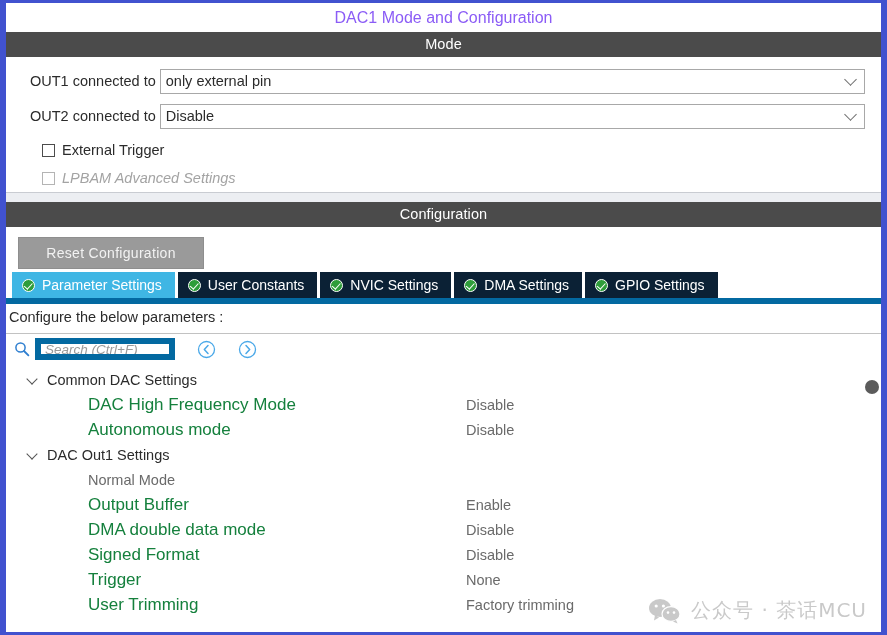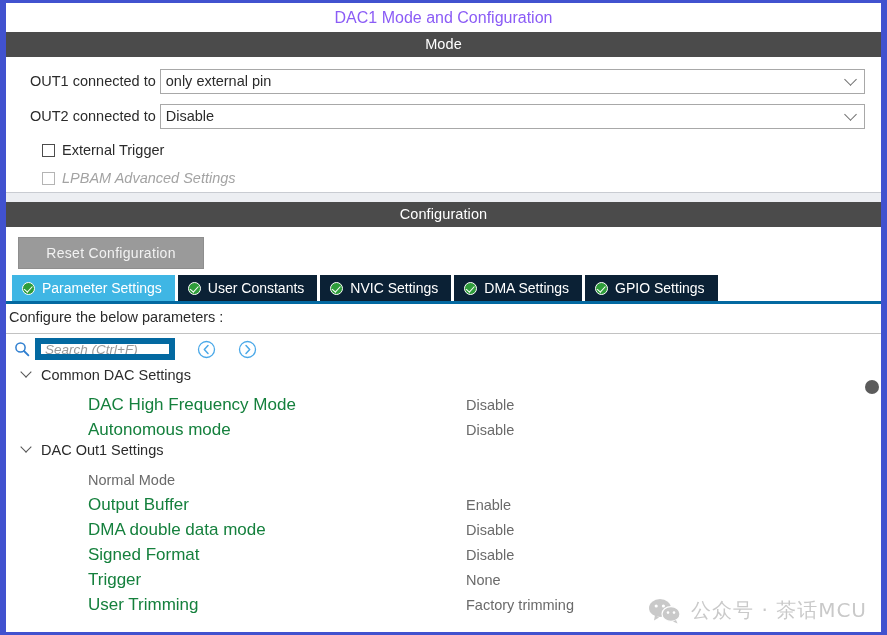--- a/index.html
+++ b/index.html
@@ -135,21 +135,21 @@
     cursor: default;
   }
 
   
   .tabstrip {
     display: flex;
     align-items: flex-end;
     height: 26px;
     padding-left: 6px;
     background: #ffffff;
-    border-bottom: 3px solid #0369a1;
+    border-bottom: 6px solid #0369a1;
   }
   .tab {
     height: 26px;
     display: flex;
     align-items: center;
     padding: 0 13px 0 10px;
     background: #0b2135;
     color: #ffffff;
     font-size: 14px;
     margin-right: 3px;
@@ -216,23 +216,23 @@
     cursor: default;
   }
 
   
   .tree {
     position: relative;
     padding-top: 3px;
   }
   .tree-group {
     display: flex;
-    align-items: flex-start;
+    align-items: center;
     height: 25px;
-    padding-left: 15px;
+    padding-left: 21px;
   }
   .tree-chevron {
     width: 12px; height: 12px;
     margin-right: 8px;
     flex: none;
     position: relative;
   }
   .tree-chevron::after {
     content: "";
     position: absolute;

